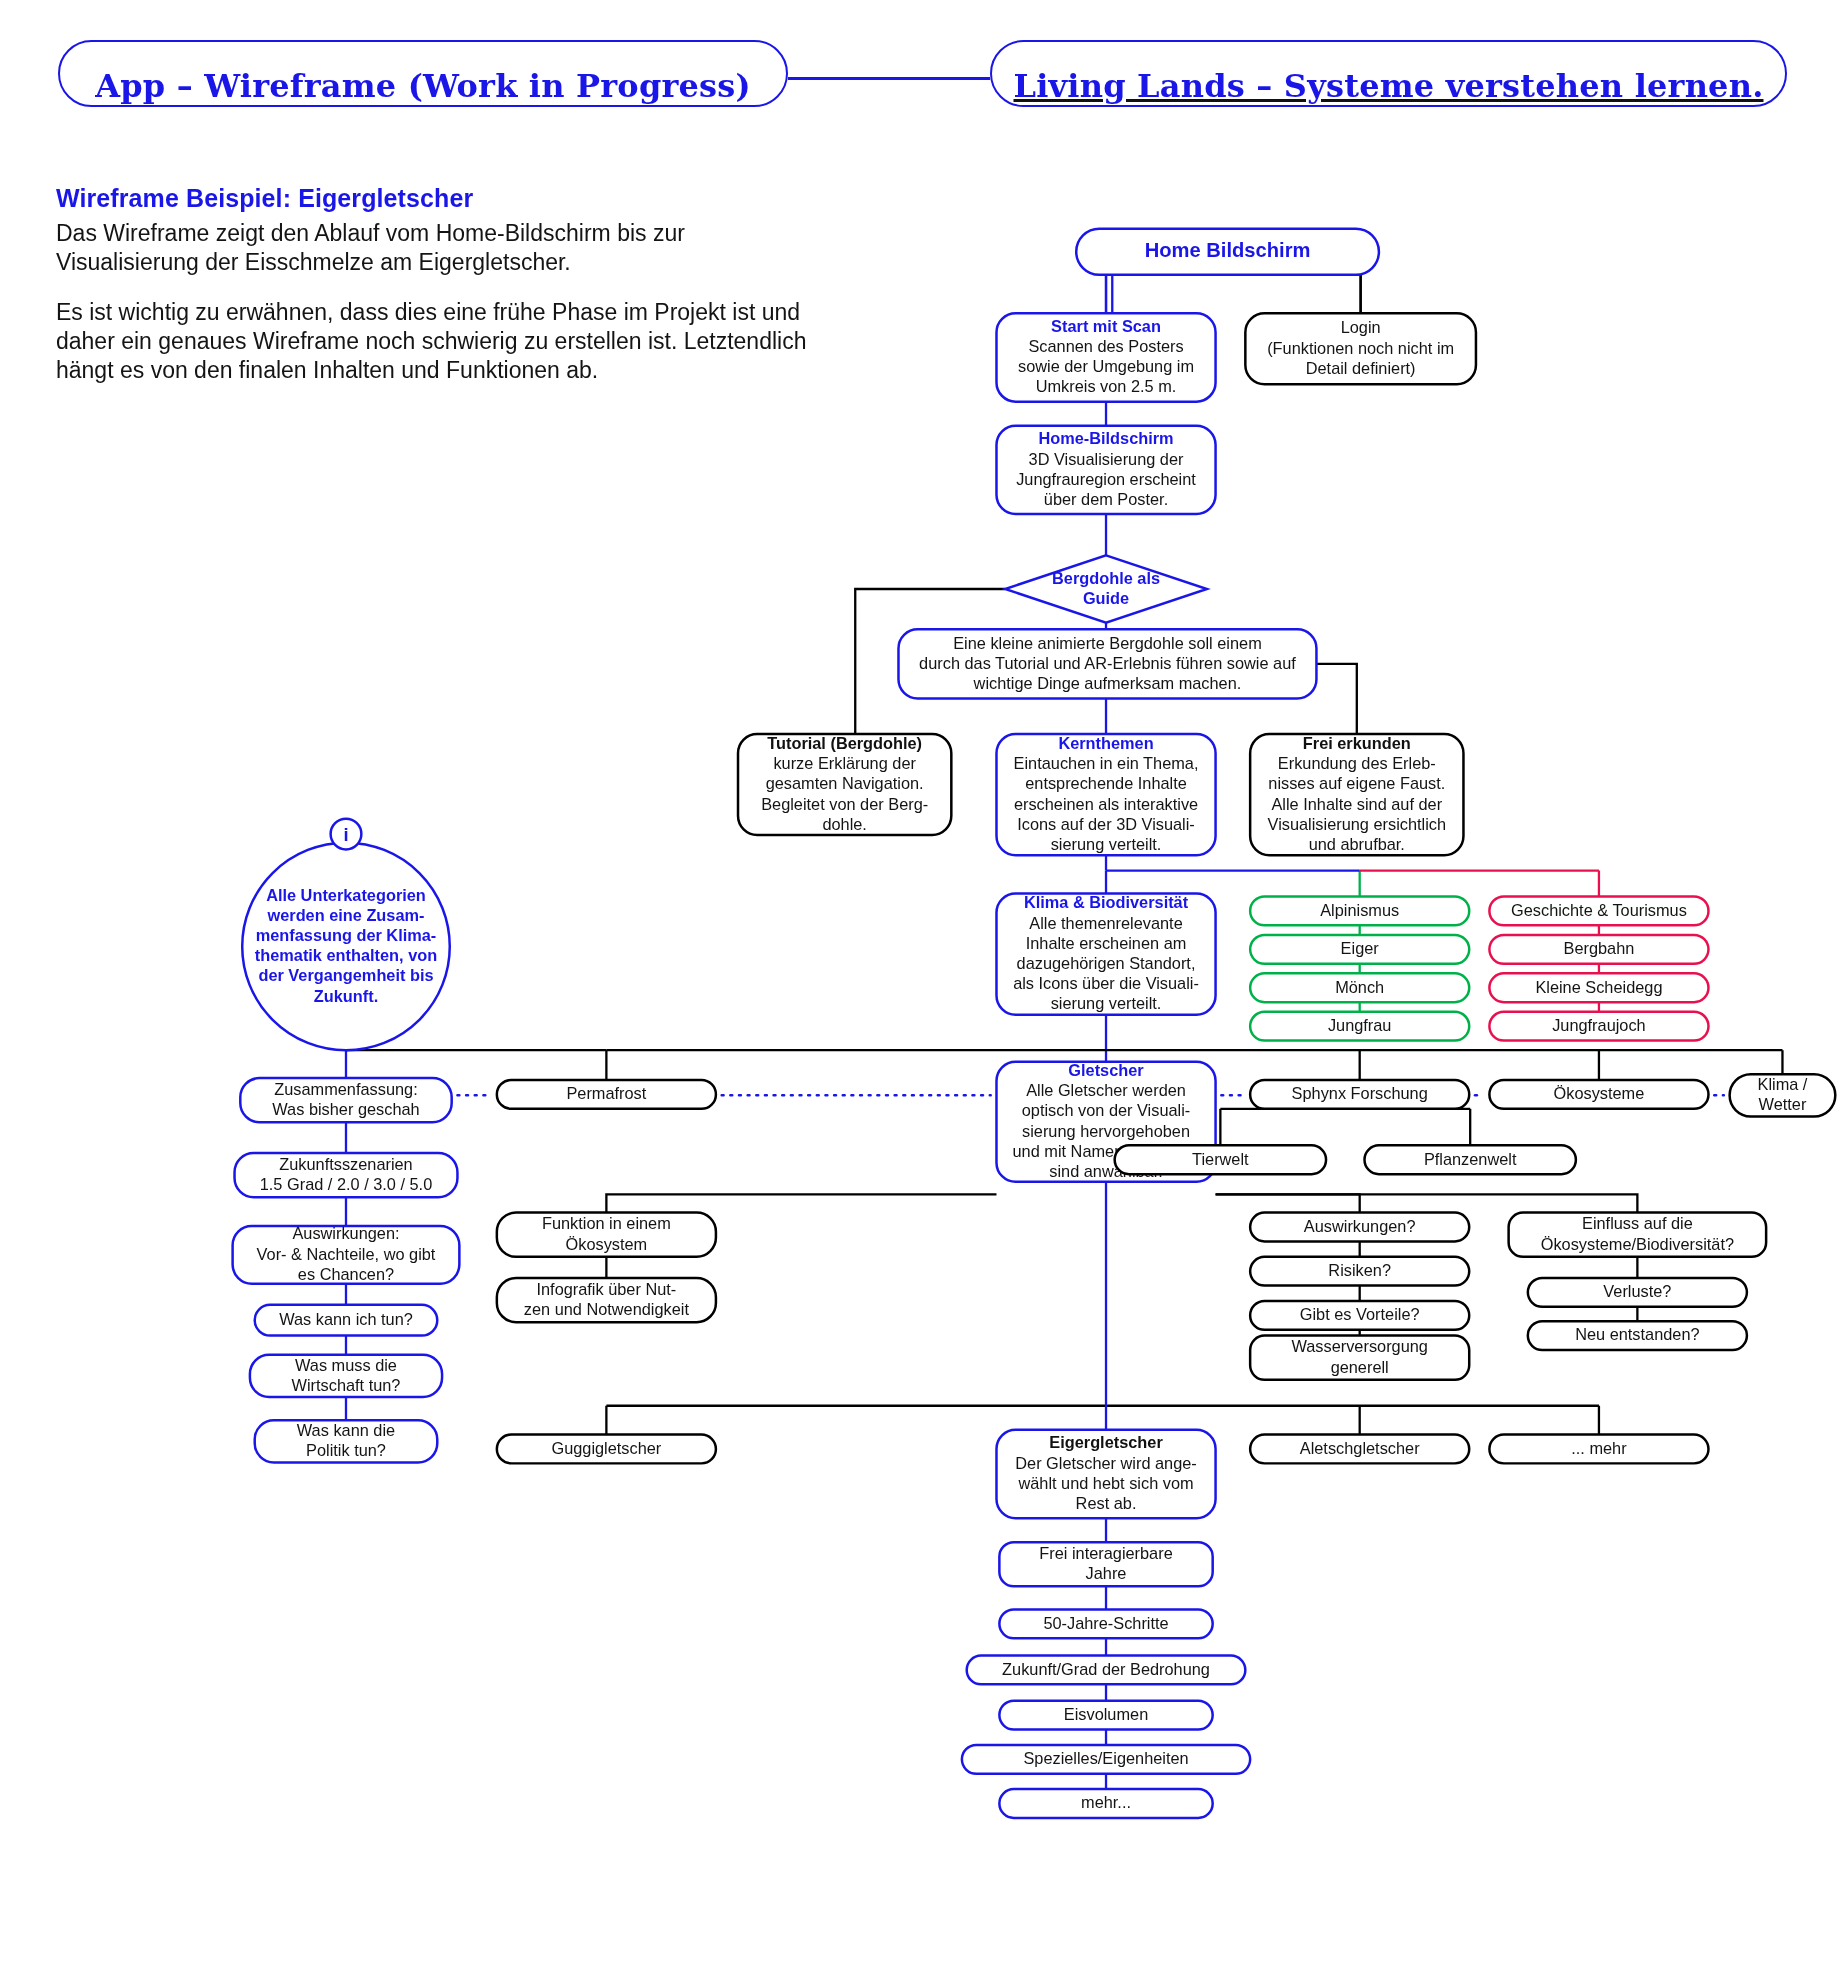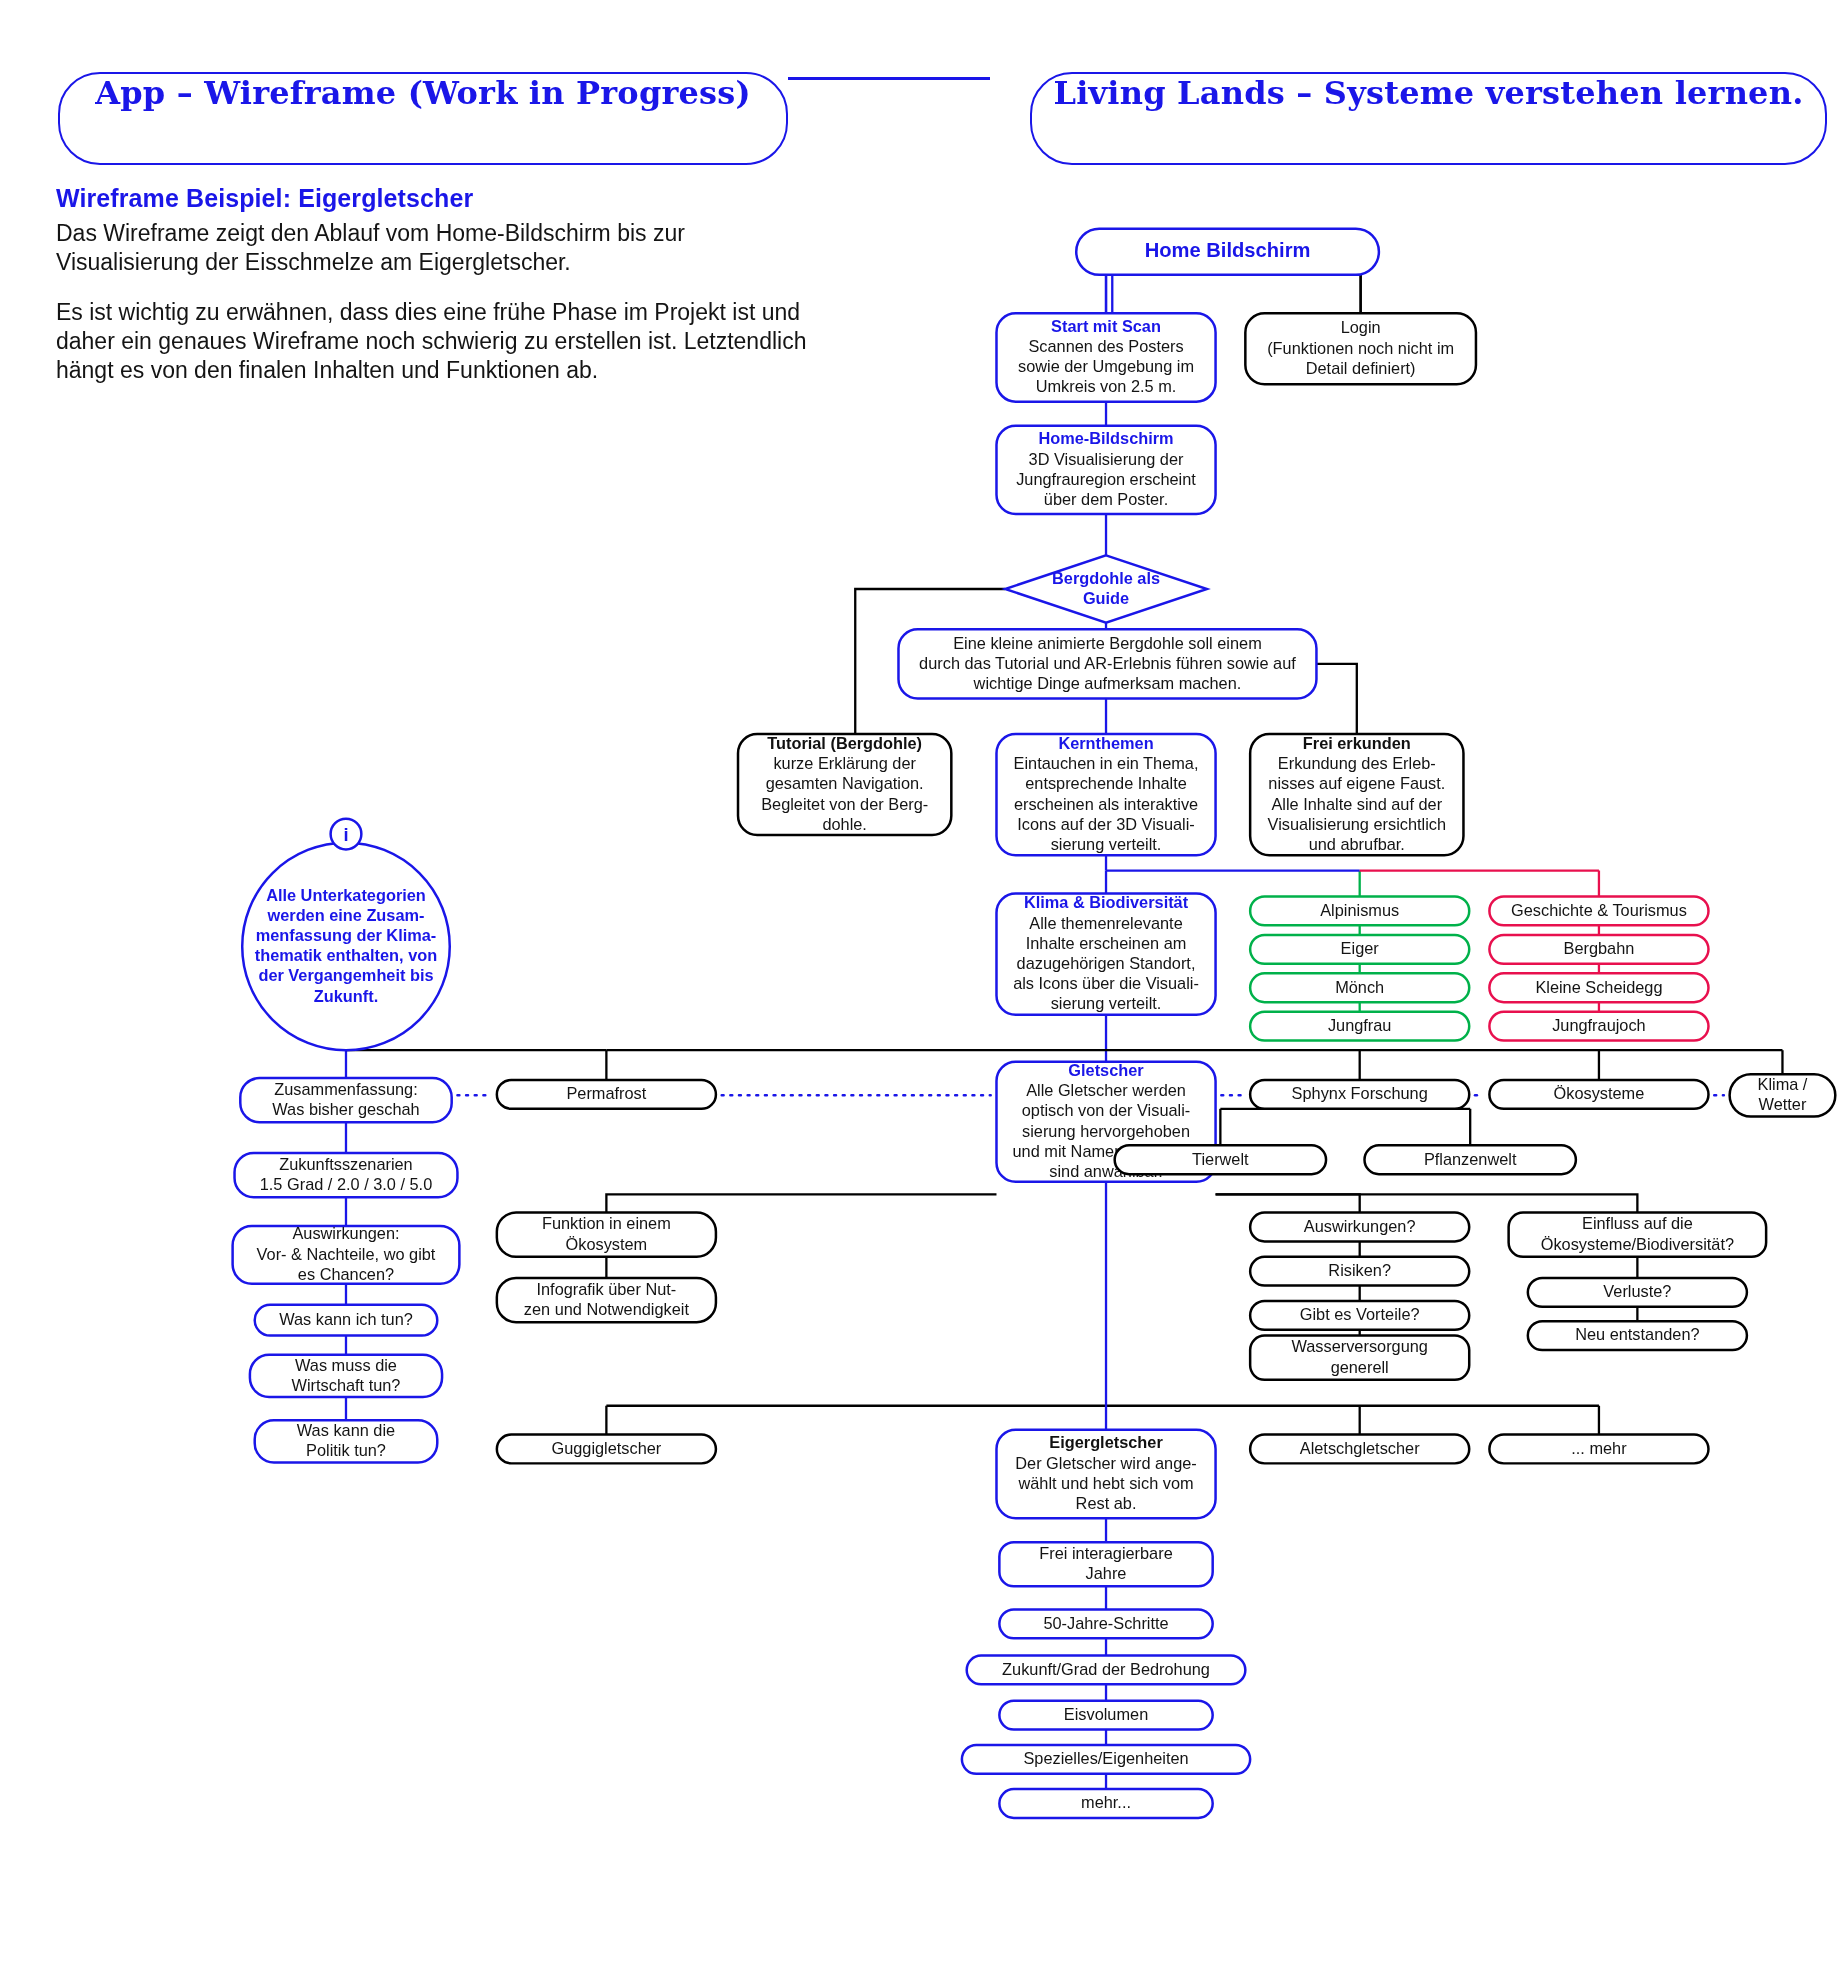--- a/index.html
+++ b/index.html
@@ -2,28 +2,28 @@
 <html><head>
 <meta charset="utf-8">
 <style>
   html,body{margin:0;padding:0;background:#ffffff;}
   body{width:1845px;height:1988px;position:relative;
        font-family:"Liberation Sans","DejaVu Sans",sans-serif;color:#111;}
   #stage{position:relative;width:1845px;height:1988px;overflow:hidden;}
 
   
   .hdr-wrap{position:absolute;top:40px;left:0;width:1845px;height:96px;}
-  .hdr-pill{position:absolute;top:0;height:93px;border:2.9px solid #1a16e8;
-            border-radius:42px;background:#fff;display:flex;align-items:flex-start;
-            justify-content:center;box-sizing:border-box;margin-top:32px;}
+  .hdr-pill{position:absolute;top:0;height:67px;border:2.9px solid #1a16e8;
+            border-radius:42px;background:#fff;display:flex;align-items:flex-end;
+            justify-content:center;box-sizing:border-box;}
   .hdr-pill span{font-family:"DejaVu Serif","Liberation Serif",serif;
             font-weight:700;font-size:32px;color:#1a16e8;letter-spacing:0.2px;
             white-space:nowrap;}
   #hdr-left{left:58px;width:730px;}
-  #hdr-right{left:1030px;width:797px;}
+  #hdr-right{left:990px;width:797px;text-decoration:underline;}
   #hdr-link{position:absolute;top:37px;left:788px;width:202px;height:2.9px;background:#1a16e8;}
 
   
   #intro{position:absolute;left:56px;top:184px;width:759px;}
   #intro h2{margin:0 0 5.8px 0;font-size:25px;font-weight:700;color:#1a16e8;
             letter-spacing:0.1px;}
   #intro p{margin:0 0 21px 0;font-size:23px;line-height:29px;color:#141414;}
 
   
   #diagram{position:absolute;left:0;top:0;width:1845px;height:1988px;}

